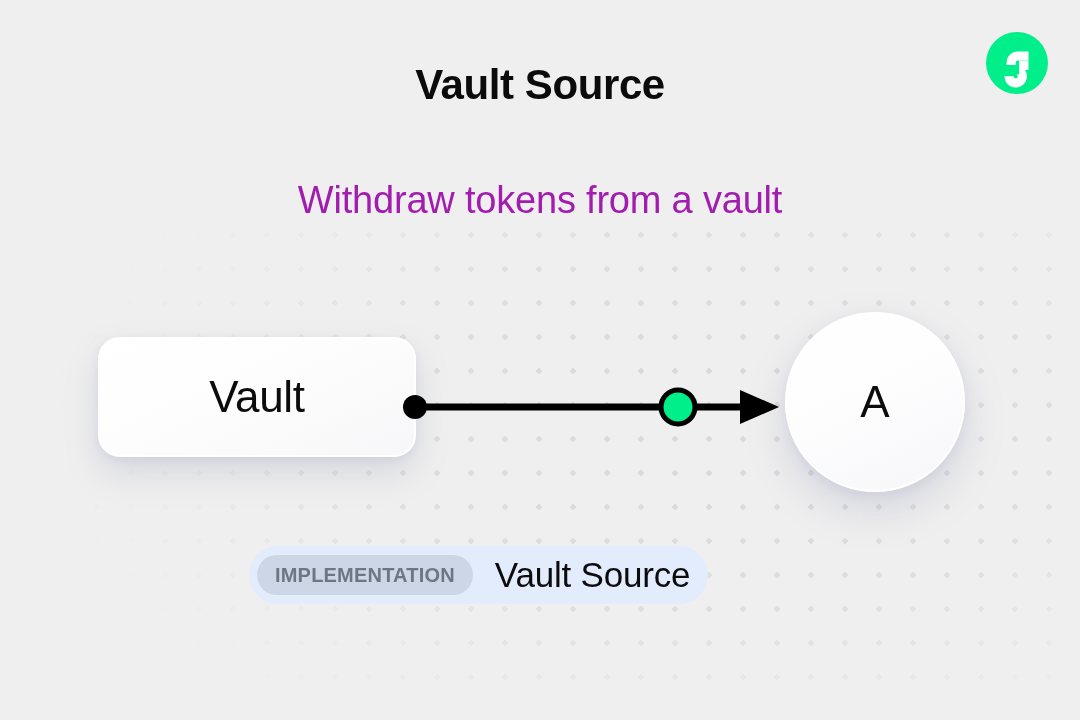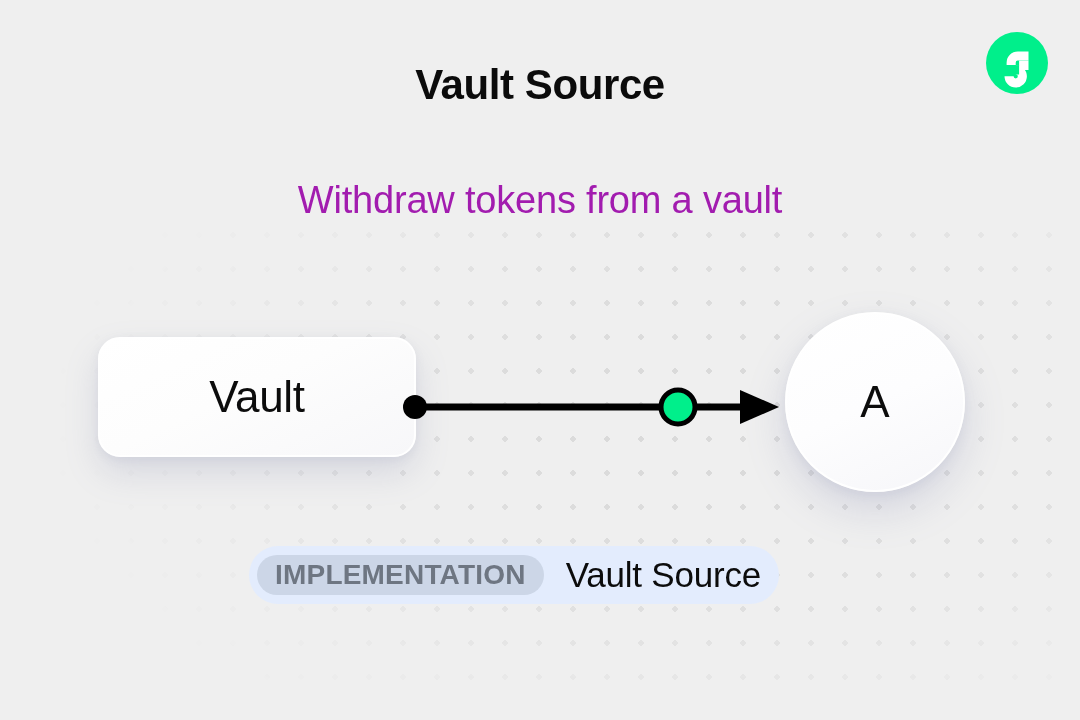--- a/index.html
+++ b/index.html
@@ -146,21 +146,21 @@
     padding: 0 12px 0 8px;
     box-sizing: border-box;
   }
   #implementation-tag {
     height: 40px;
     border-radius: 20px;
     background: #ccd6e7;
     display: flex;
     align-items: center;
     padding: 0 18px;
-    font-size: 28px;
+    font-size: 20px;
     font-weight: bold;
     color: #6e7682;
     letter-spacing: 0.2px;
   }
   #implementation-name {
     margin-left: 22px;
     margin-right: 6px;
     font-size: 35px;
     font-weight: 400;
     color: #0c0c0c;

